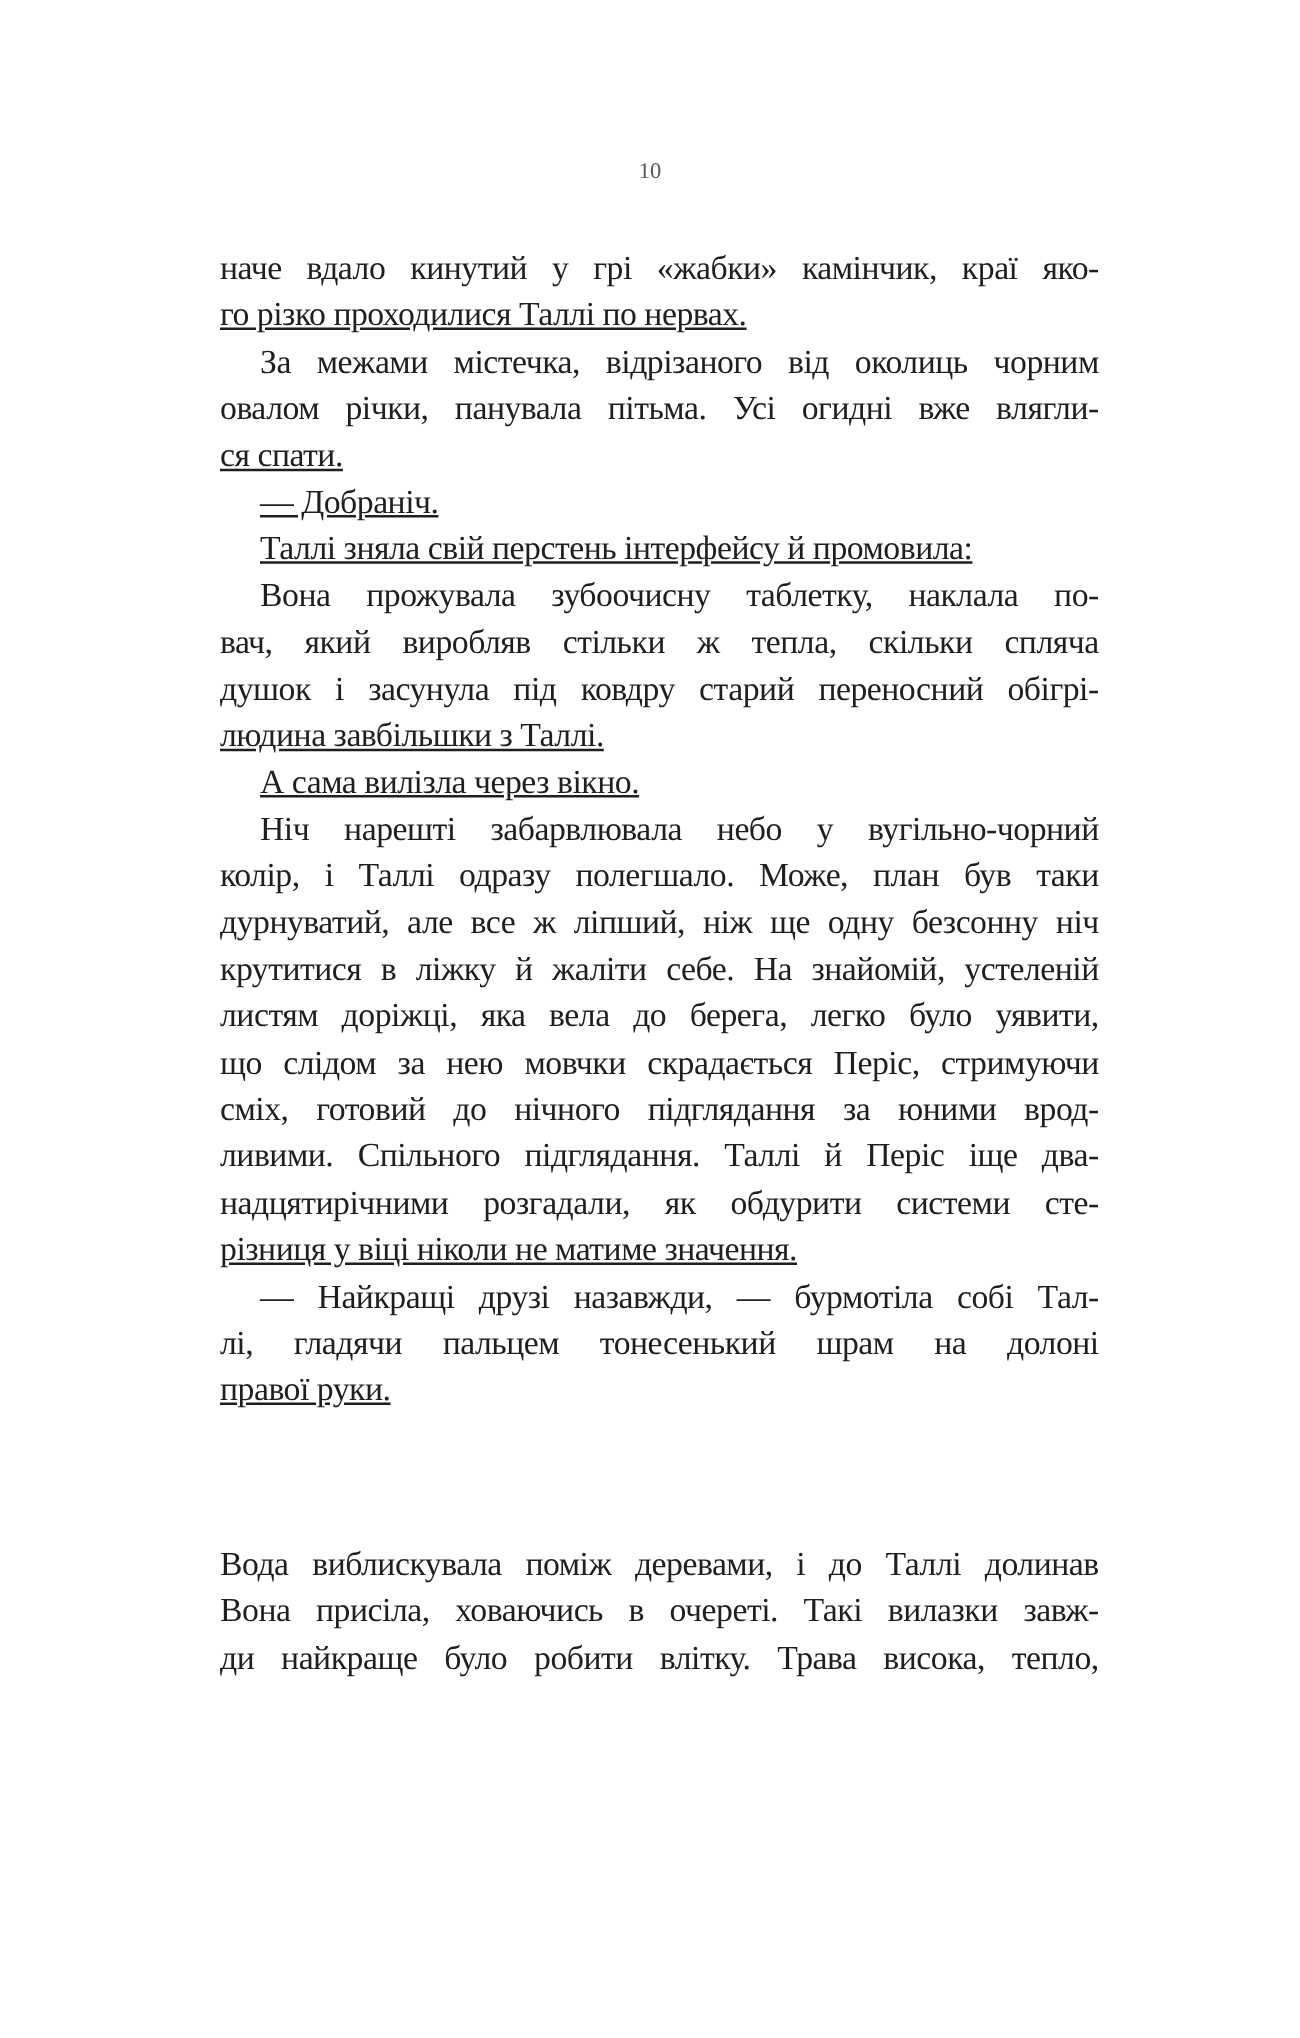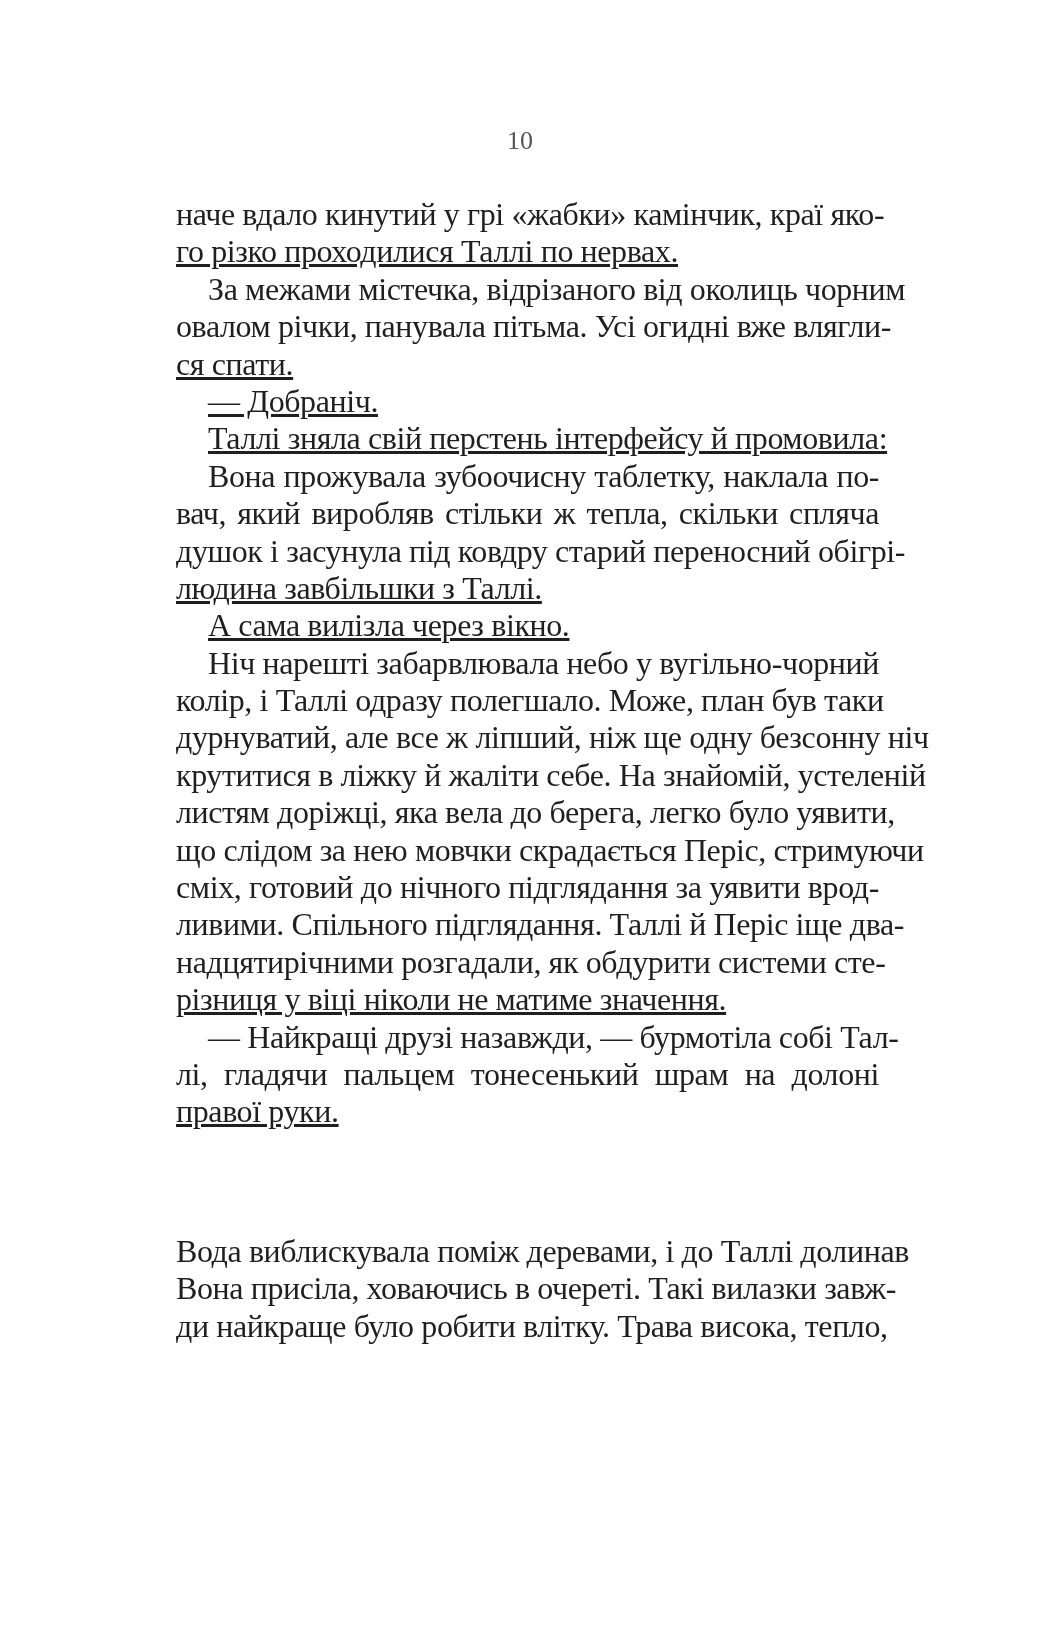--- a/index.html
+++ b/index.html
@@ -11,29 +11,29 @@
       overflow: hidden;
       font-family: "Liberation Serif", "DejaVu Serif", serif;
       color: #1f1f1f;
     }
     .page-number {
       position: absolute;
       top: 126px;
       left: 0;
       width: 1040px;
       text-align: center;
-      font-size: 26px;
+      font-size: 18px;
       color: #555;
       font-weight: 300;
     }
     .text-block {
       position: absolute;
       left: 176px;
       width: 703px;
-      font-size: 32px;
+      font-size: 27px;
       line-height: 37.4px;
       letter-spacing: -0.4px;
     }
     .block-1 { top: 196px; }
     .block-2 { top: 1233px; }
     .line {
       display: block;
       white-space: nowrap;
       height: 37.4px;
       text-align: justify;
@@ -59,21 +59,21 @@
   <span class="line">вач, який виробляв стільки ж тепла, скільки спляча</span>
   <span class="line">душок і засунула під ковдру старий переносний обігрі-</span>
   <span class="line last">людина завбільшки з Таллі.</span>
   <span class="line indent last">А сама вилізла через вікно.</span>
   <span class="line indent">Ніч нарешті забарвлювала небо у вугільно-чорний</span>
   <span class="line">колір, і Таллі одразу полегшало. Може, план був таки</span>
   <span class="line">дурнуватий, але все ж ліпший, ніж ще одну безсонну ніч</span>
   <span class="line">крутитися в ліжку й жаліти себе. На знайомій, устеленій</span>
   <span class="line">листям доріжці, яка вела до берега, легко було уявити,</span>
   <span class="line">що слідом за нею мовчки скрадається Періс, стримуючи</span>
-  <span class="line">сміх, готовий до нічного підглядання за уявити врод-</span>
+  <span class="line">сміх, готовий до нічного підглядання за юними врод-</span>
   <span class="line">ливими. Спільного підглядання. Таллі й Періс іще два-</span>
   <span class="line">надцятирічними розгадали, як обдурити системи сте-</span>
   <span class="line last">різниця у віці ніколи не матиме значення.</span>
   <span class="line indent">— Найкращі друзі назавжди, — бурмотіла собі Тал-</span>
   <span class="line">лі, гладячи пальцем тонесенький шрам на долоні</span>
   <span class="line last">правої руки.</span>
 </div>
 
 <div class="text-block block-2">
   <span class="line">Вода виблискувала поміж деревами, і до Таллі долинав</span>

